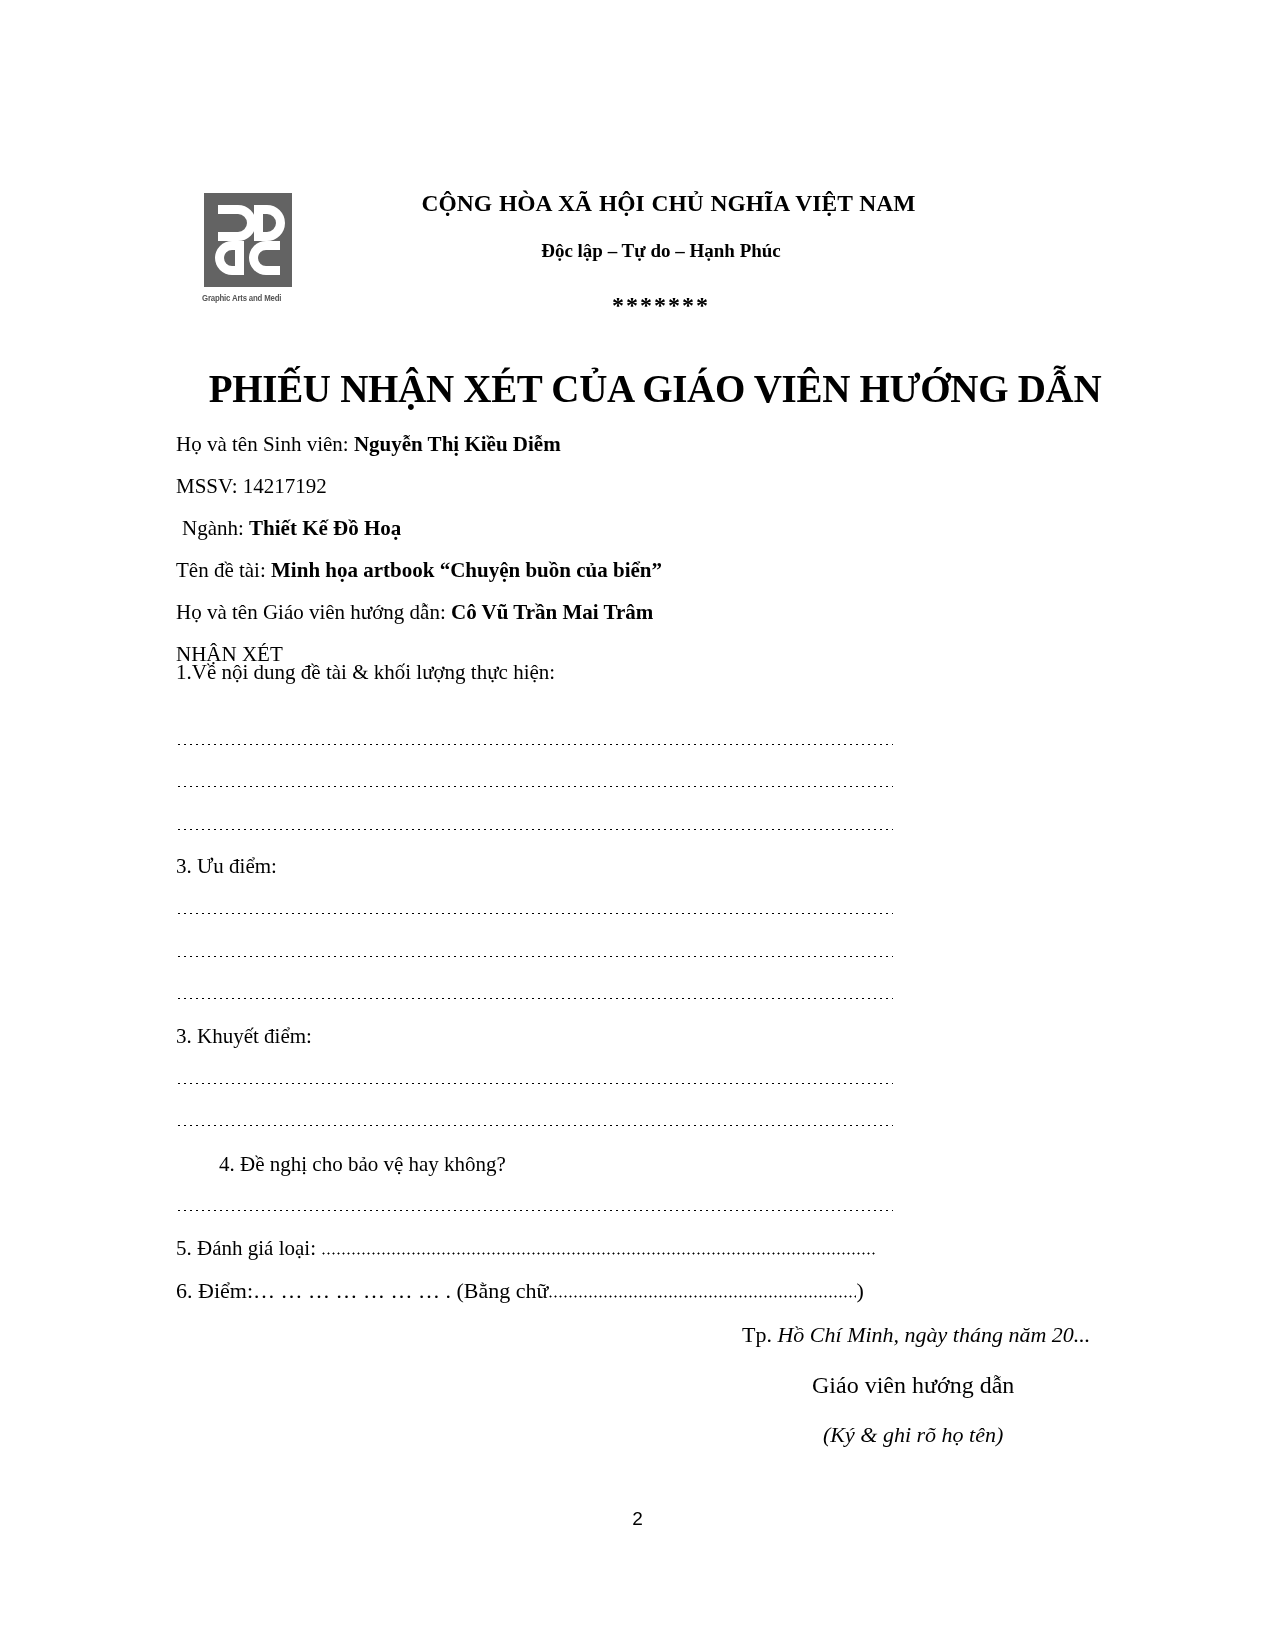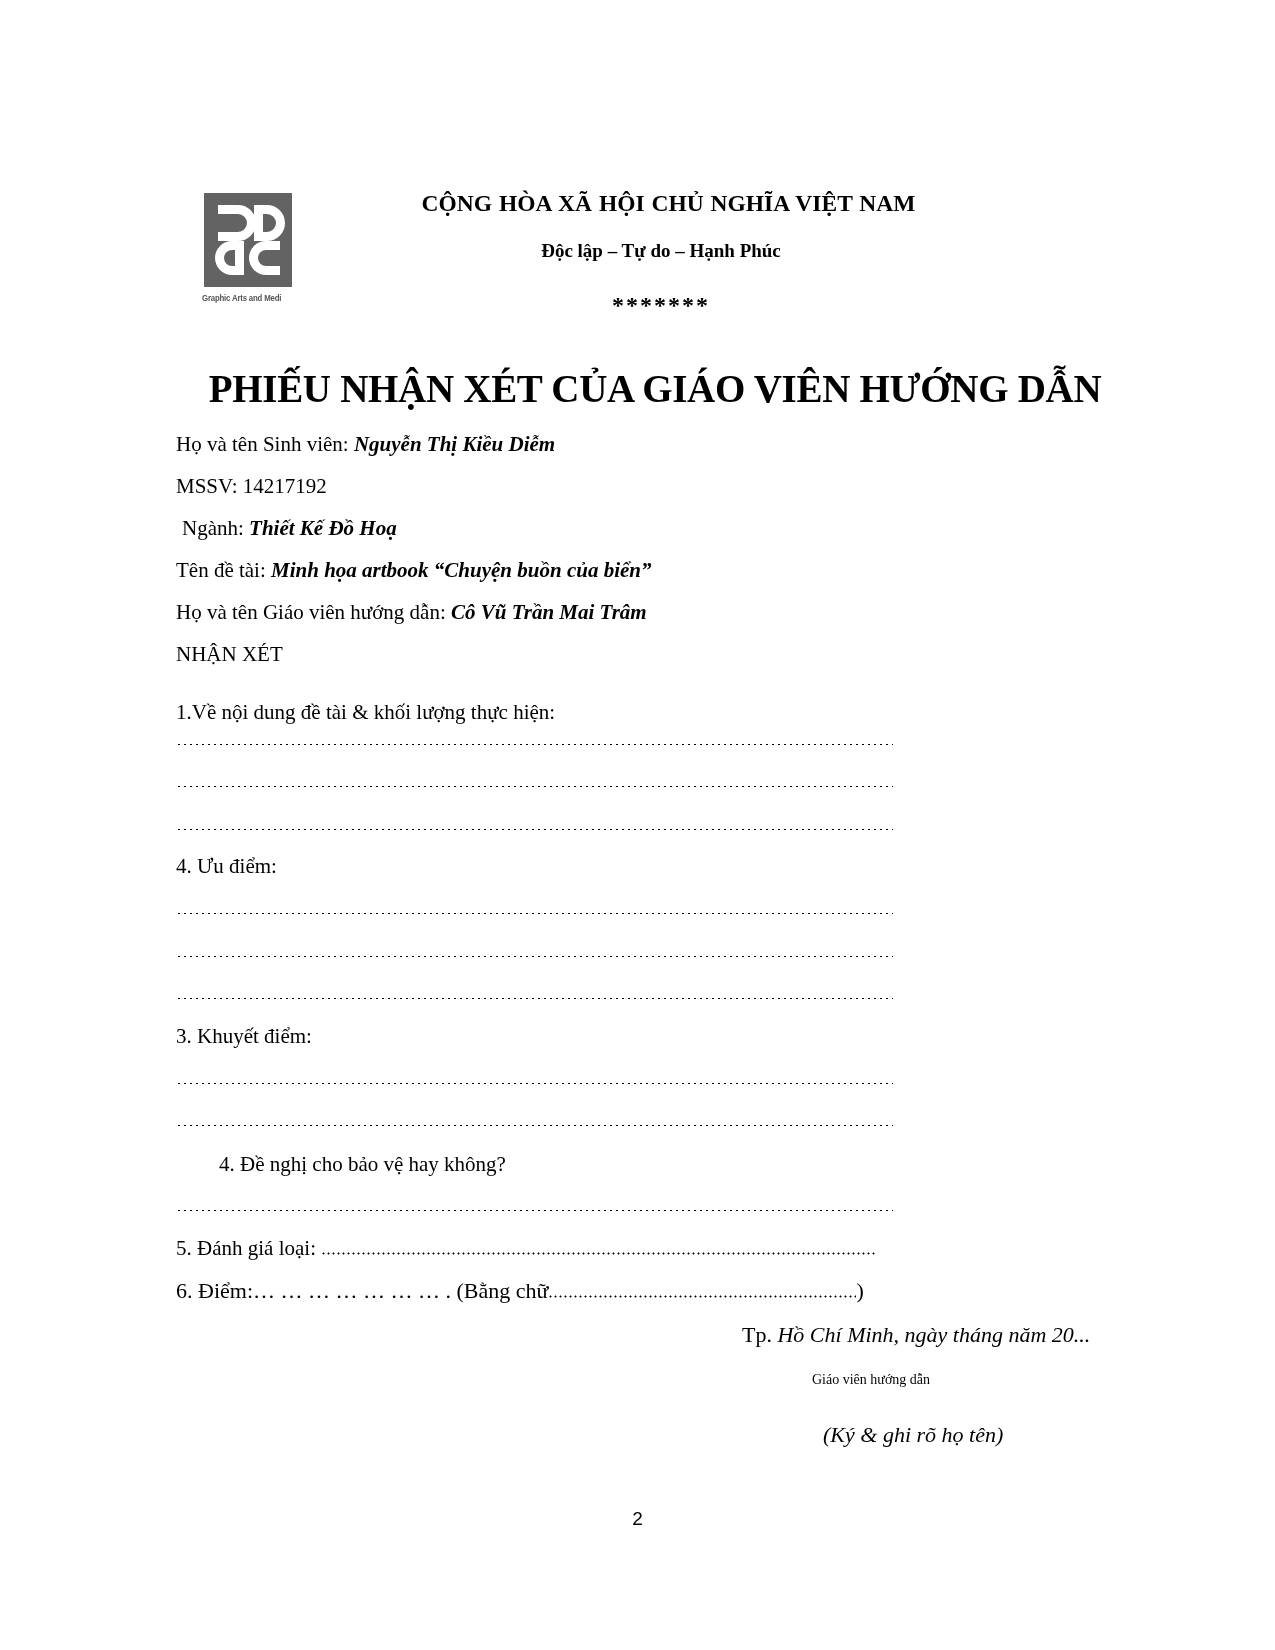--- a/index.html
+++ b/index.html
@@ -12,21 +12,21 @@
   .logo-caption { position:absolute; left:202px; top:293px; width:95px; font-family:"Liberation Sans","DejaVu Sans",sans-serif;
                   font-size:8.5px; font-weight:bold; color:#555; letter-spacing:-0.2px; white-space:nowrap; transform:scaleX(0.92); transform-origin:left; }
   
   .nation { left:0; width:1275px; text-align:center; font-weight:bold; }
   .nation-1 { top:190px; font-size:23.5px; padding-left:62px; box-sizing:border-box; word-spacing:1px; }
   .nation-2 { top:240px; font-size:19px; padding-left:47px; box-sizing:border-box; }
   .nation-3 { top:292px; font-size:24px; padding-left:47px; box-sizing:border-box; letter-spacing:2px; }
   .title { top:350px; left:0; width:1275px; text-align:center; font-weight:bold; font-size:39px; padding-left:35px; box-sizing:border-box; letter-spacing:-0.3px;margin-top:16px; }
   
   .line { left:176px; font-size:21px; }
-  .line b { font-weight:bold;font-style:italic; }
+  .line b { font-weight:bold; }
   .dots { left:176px; width:717px; height:3px; overflow:hidden;
           background-image:radial-gradient(circle, #000 0.9px, transparent 1.1px);
           background-size:6px 3px; background-repeat:repeat-x; }
   .page-num { left:0; width:1275px; text-align:center; top:1508px; font-family:"Liberation Sans","DejaVu Sans",sans-serif; font-size:19px; }
   .fill-dots { display:inline-block; vertical-align:baseline; height:3px;
                background-image:radial-gradient(circle, #000 0.9px, transparent 1.1px);
                background-size:5px 3px; background-repeat:repeat-x; }
 </style>
 </head>
 <body>
@@ -60,26 +60,26 @@
 </div>
 <div class="abs line" style="top:558px;">
   <span>Tên đề tài: </span><b>Minh họa artbook “Chuyện buồn của biển”</b>
 </div>
 <div class="abs line" style="top:600px;">
   <span>Họ và tên Giáo viên hướng dẫn:  </span><b>Cô Vũ Trần Mai Trâm</b>
 </div>
 
 <div class="abs line" style="top:642px; font-weight:normal;">NHẬN XÉT</div>
 
-<div class="abs line" style="top:700px;text-align:center;">1.Về nội dung đề tài &amp; khối lượng thực hiện:</div>
+<div class="abs line" style="top:660px;text-align:center;">1.Về nội dung đề tài &amp; khối lượng thực hiện:</div>
 <div class="abs dots" style="top:743px;"></div>
 <div class="abs dots" style="top:785px;"></div>
 <div class="abs dots" style="top:828px;"></div>
 
-<div class="abs line" style="top:854px;">4. Ưu điểm:</div>
+<div class="abs line" style="top:854px;">3. Ưu điểm:</div>
 <div class="abs dots" style="top:912px;"></div>
 <div class="abs dots" style="top:955px;"></div>
 <div class="abs dots" style="top:997px;"></div>
 
 <div class="abs line" style="top:1024px;">3. Khuyết điểm:</div>
 <div class="abs dots" style="top:1082px;"></div>
 <div class="abs dots" style="top:1124px;"></div>
 
 <div class="abs line" style="top:1152px;margin-left:43px;">4. Đề nghị cho bảo vệ hay không?</div>
 <div class="abs dots" style="top:1209px;"></div>
@@ -88,16 +88,16 @@
   <span>5. Đánh giá loại: </span><span class="fill-dots" style="width:555px;"></span>
 </div>
 
 <div class="abs line" style="top:1278px; font-size:22px;text-align:center;">
   <span>6. Điểm:</span><span>… … … … … … … . </span><span>(Bằng  chữ</span><span class="fill-dots" style="width:308px;"></span><span>)</span>
 </div>
 
 <div class="abs" style="top:1322px; left:742px; font-size:22px;">
   <span>Tp. </span><i>Hồ Chí Minh, ngày  tháng  năm 20...</i>
 </div>
-<div class="abs" style="top:1372px; left:812px; font-size:14px;">Giáo viên hướng dẫn</div>
+<div class="abs" style="top:1372px; left:812px; font-size:24px;">Giáo viên hướng dẫn</div>
 <div class="abs" style="top:1422px; left:823px; font-size:22px; font-style:italic;">(Ký &amp; ghi rõ họ tên)</div>
 
 <div class="abs page-num">2</div>
 
 </body></html>

